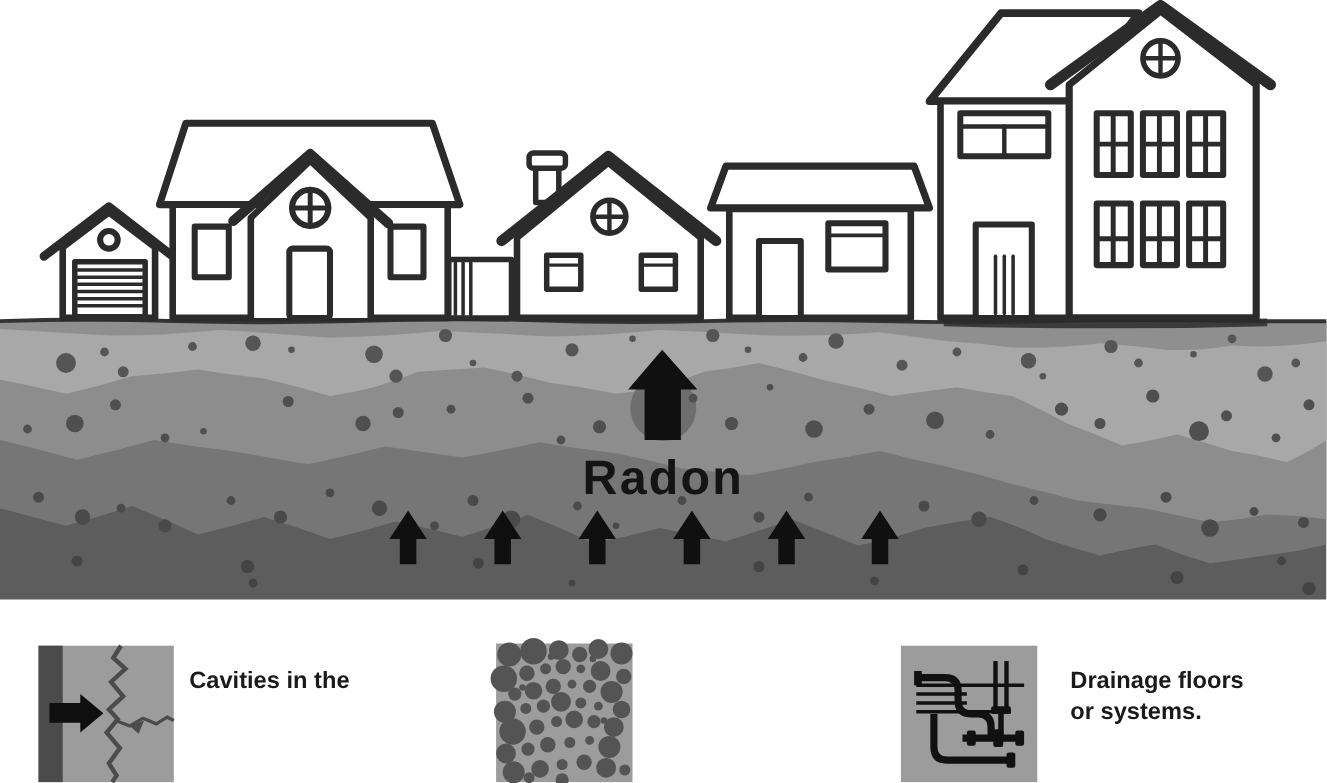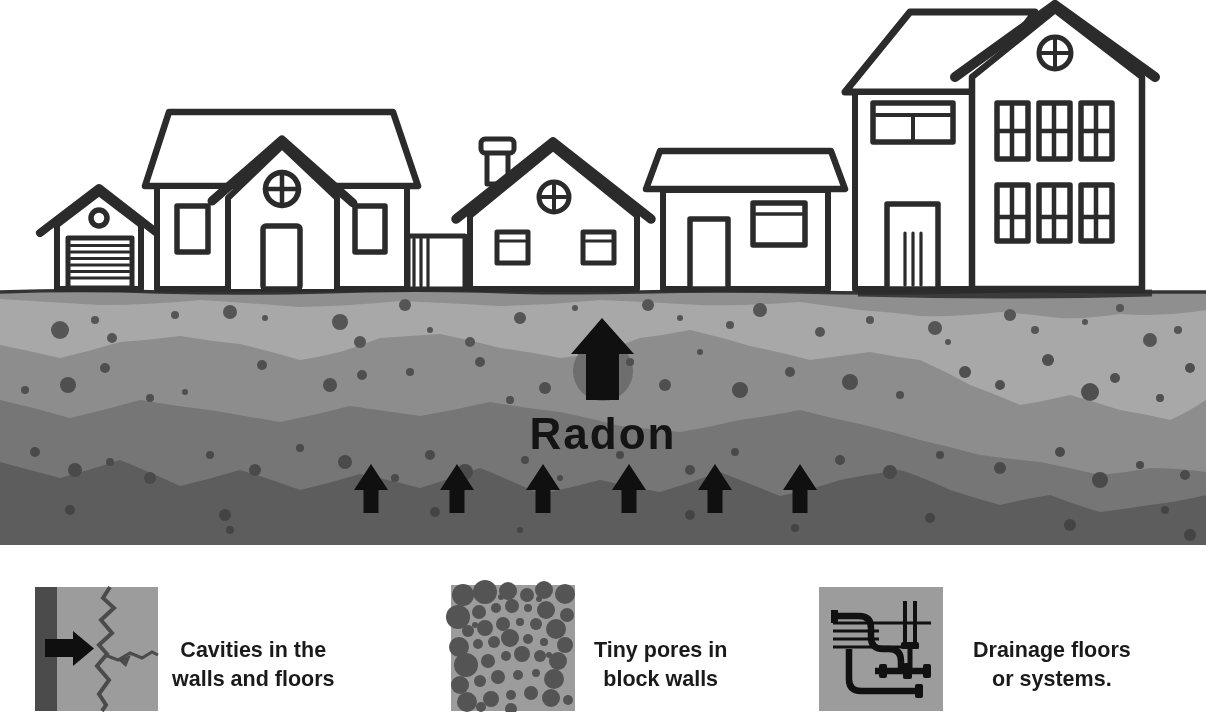--- a/index.html
+++ b/index.html
@@ -3,22 +3,22 @@
 <meta charset="utf-8">
 <style>
   html,body{margin:0;padding:0;background:#ffffff;}
   .stage{position:relative;width:1206px;height:712px;background:#fff;overflow:hidden;
          font-family:"Liberation Sans",sans-serif;}
   svg{display:block;}
   .scene{position:absolute;left:0;top:0;}
   .house{fill:#ffffff;stroke:#2b2b2b;stroke-linejoin:round;stroke-linecap:round;}
   .radon-text{font-family:"Liberation Sans",sans-serif;font-weight:700;
               font-size:44px;letter-spacing:2px;fill:#141414;}
-  .legend-label{position:absolute;top:636px;color:#1a1a1a;font-weight:700;
-                font-size:21.5px;line-height:29px;letter-spacing:0px;text-align:center;}
+  .legend-label{position:absolute;top:604px;color:#1a1a1a;font-weight:700;
+                font-size:21.5px;line-height:29px;letter-spacing:0px;}
   .legend-label span{display:block;white-space:nowrap;}
   .ll-1{left:172px;} .ll-2{left:594px;} .ll-3{left:973px;}
 </style>
 </head>
 <body>
 
 <div class="stage">
 
 <svg class="scene" width="1206" height="712" viewBox="0 0 1206 712">
 
@@ -341,24 +341,19 @@
       <rect x="60" y="77" width="8" height="14" rx="2"></rect>
       <rect x="84" y="76" width="9" height="16" rx="2"></rect>
       <rect x="104" y="77" width="8" height="14" rx="2"></rect>
       <rect x="96" y="97" width="8" height="14" rx="2"></rect>
     </g>
   </g>
 </svg>
 
 <div class="legend-label ll-1">
   <span>Cavities in the</span>
-  <span>walls and floors</span>
-</div>
-<div class="legend-label ll-2">
-  <span>Tiny pores in</span>
-  <span>block walls</span>
 </div>
 <div class="legend-label ll-3">
   <span>Drainage floors</span>
   <span>or systems.</span>
 </div>
 
 </div>
 
 </body></html>

